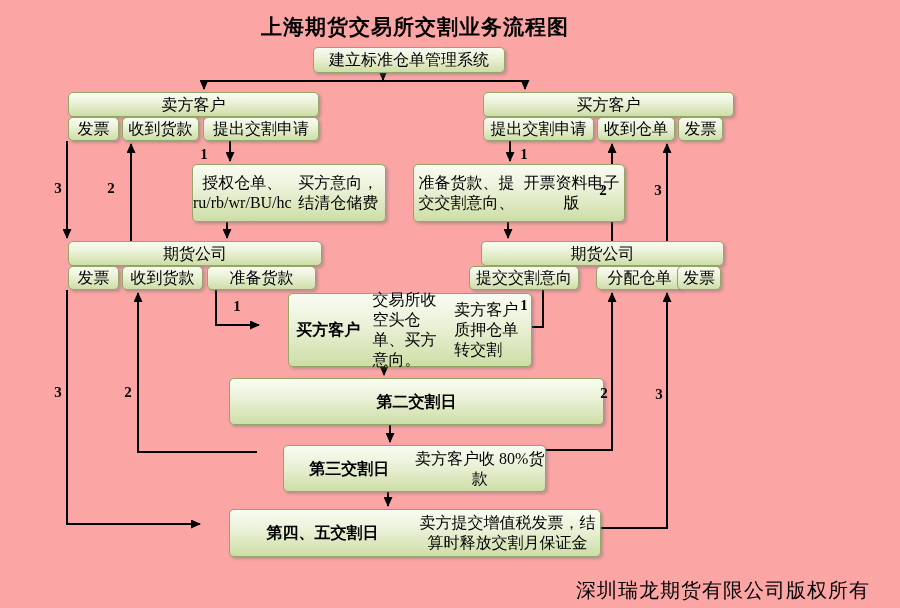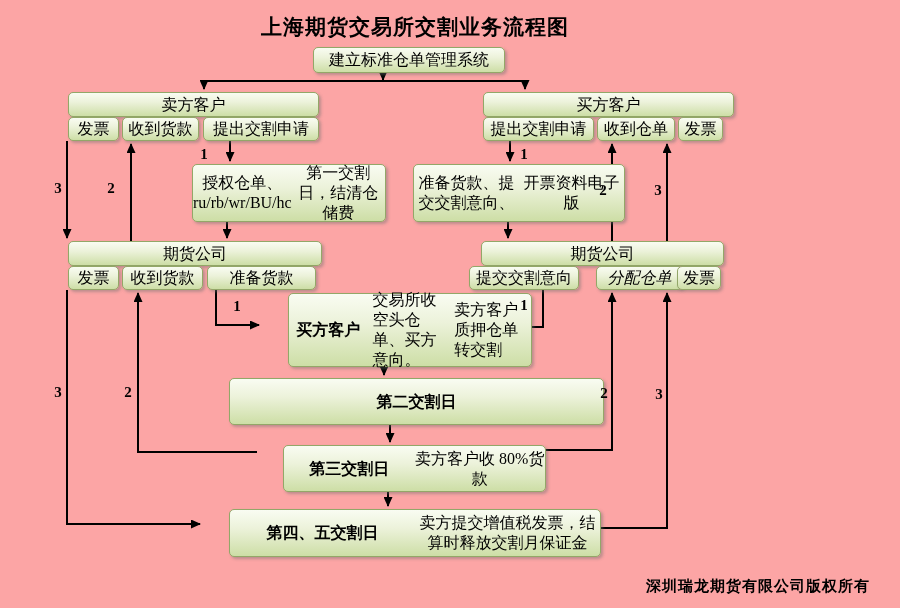--- a/index.html
+++ b/index.html
@@ -22,21 +22,21 @@
   }
   .multi{flex-direction:row;}
   .bold{font-weight:bold;}
   .leftline{width:100%;text-align:left;padding-left:5px;box-sizing:border-box;}
   .fullline{width:100%;text-align:center;}
   .num{
     position:absolute;width:16px;text-align:center;
     font-size:15px;font-weight:bold;
   }
   .copyright{
-    position:absolute;right:30px;top:577px;font-size:15px;letter-spacing:1px;font-weight:bold;
+    position:absolute;right:30px;top:577px;font-size:20px;letter-spacing:1px;
   }
   svg.wires{position:absolute;left:0;top:0;pointer-events:none;}
 </style>
 </head>
 <body>
 
 <div id="canvas">
 
   <div class="title">上海期货交易所交割业务流程图</div>
 
@@ -101,21 +101,21 @@
   </div>
   <div class="box" style="left:571px;top:117px;width:78px;height:24px;">
     <span>收到仓单</span>
   </div>
   <div class="box" style="left:652px;top:117px;width:45px;height:24px;">
     <span>发票</span>
   </div>
 
   <div class="box multi" style="left:166px;top:164px;width:194px;height:58px;">
     <div class="fullline">授权仓单、ru/rb/wr/BU/hc</div>
-    <div class="fullline">第一交割日，结清仓储费</div>
+    <div class="fullline">买方意向，结清仓储费</div>
   </div>
   <div class="box multi" style="left:387px;top:164px;width:212px;height:58px;">
     <div class="fullline">准备货款、提交交割意向、</div>
     <div class="fullline">开票资料电子版</div>
   </div>
 
   <div class="box" style="left:42px;top:241px;width:254px;height:25px;">
     <span>期货公司</span>
   </div>
   <div class="box" style="left:42px;top:266px;width:51px;height:24px;">
@@ -127,21 +127,21 @@
   <div class="box" style="left:181px;top:266px;width:109px;height:24px;">
     <span>准备货款</span>
   </div>
 
   <div class="box" style="left:455px;top:241px;width:243px;height:25px;">
     <span>期货公司</span>
   </div>
   <div class="box" style="left:443px;top:266px;width:110px;height:24px;">
     <span>提交交割意向</span>
   </div>
-  <div class="box" style="left:570px;top:266px;width:87px;height:24px;font-style:italic;">
+  <div class="box" style="left:570px;top:266px;width:87px;height:24px;">
     <span>分配仓单</span>
   </div>
   <div class="box" style="left:651px;top:266px;width:44px;height:24px;">
     <span>发票</span>
   </div>
 
   <div class="box multi" style="left:262px;top:293px;width:244px;height:74px;">
     <div class="fullline bold">买方客户</div>
     <div class="leftline">交易所收空头仓单、买方意向。</div>
     <div class="leftline">卖方客户质押仓单转交割</div>

